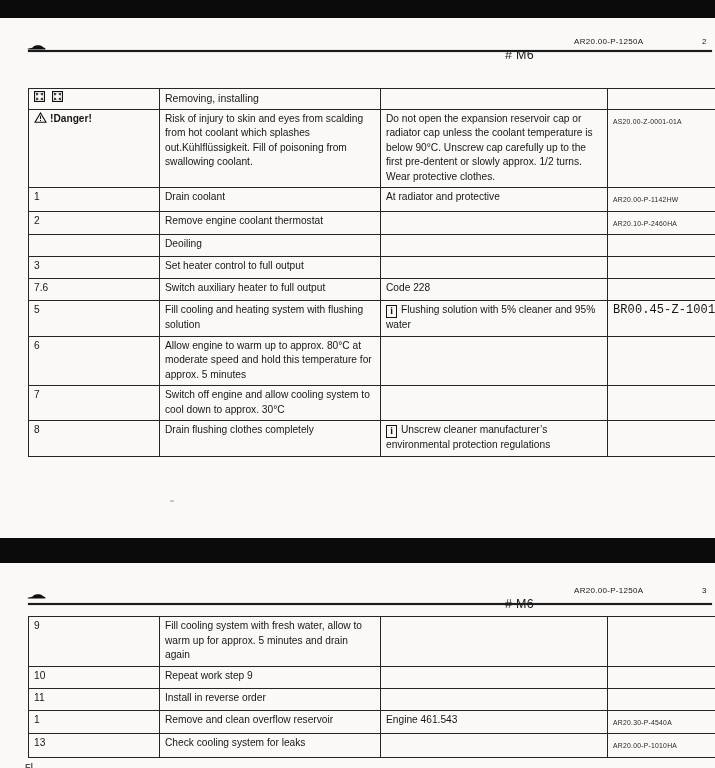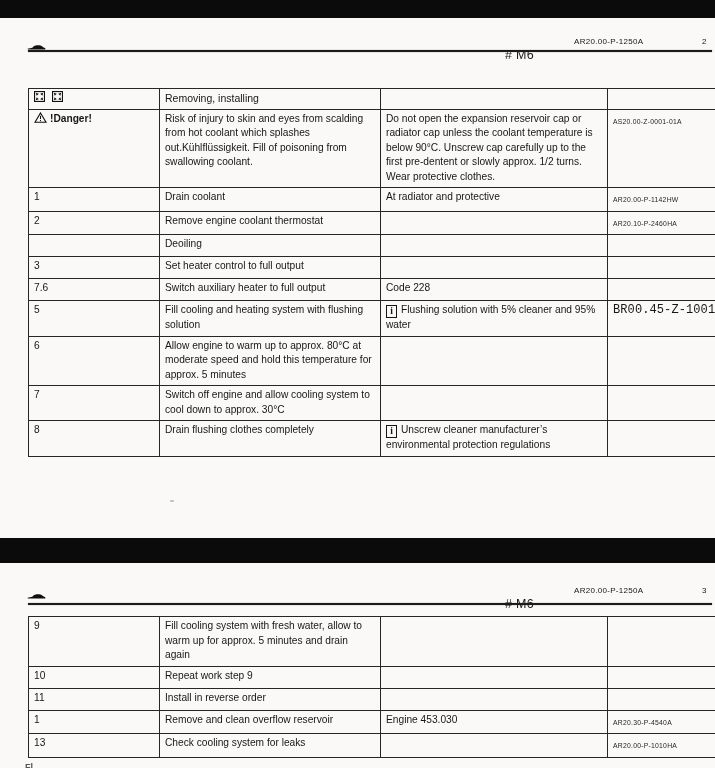--- a/index.html
+++ b/index.html
@@ -241,21 +241,21 @@
         <td class="c-note"></td>
         <td class="c-code">
           <div class="codecell">
             <span></span>
           </div>
         </td>
       </tr>
       <tr class="r">
         <td class="c-num">1</td>
         <td class="c-desc"><span>Remove and clean overflow reservoir</span></td>
-        <td class="c-note"><span>Engine 453.030</span></td>
+        <td class="c-note"><span>Engine 461.543</span></td>
         <td class="c-code">
           <div class="codecell">
             <span class="smallcode">AR20.30-P-4540A</span>
           </div>
         </td>
       </tr>
       <tr class="r">
         <td class="c-num">13</td>
         <td class="c-desc"><span>Check cooling system for leaks</span></td>
         <td class="c-note"></td>

